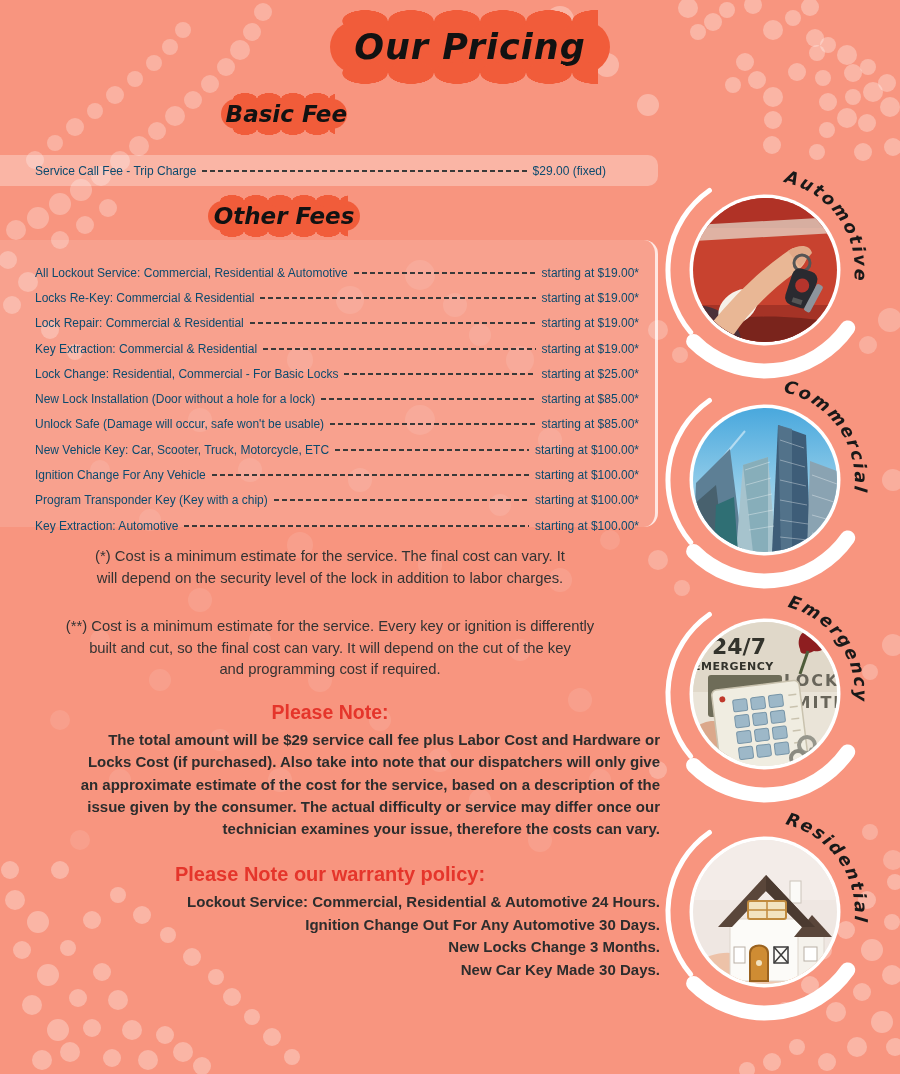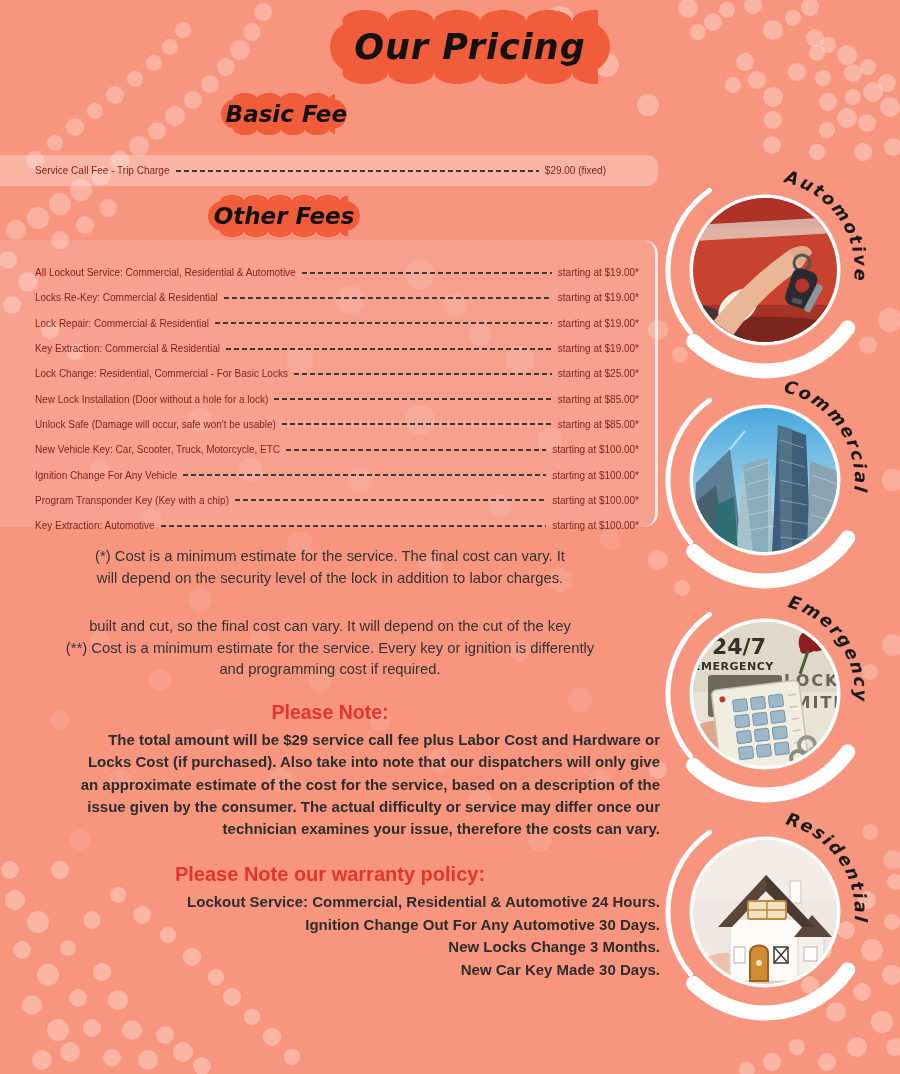--- a/index.html
+++ b/index.html
@@ -22,21 +22,21 @@
   .blob-basic{left:221px;top:99px;width:126px;justify-content:flex-end;}
   .blob-other{left:208px;top:201px;width:152px;}
 
   
   .fee-bar{position:absolute;left:0;top:155px;width:658px;height:31px;background:rgba(255,255,255,0.30);
            border-radius:0 10px 10px 0;display:flex;align-items:center;box-sizing:border-box;padding:0 52px 0 35px;}
   .fee-panel{position:absolute;left:0;top:240px;width:658px;height:287px;background:rgba(255,255,255,0.12);
              border-radius:0 14px 14px 0;border-right:3px solid rgba(255,255,255,0.75);
              box-sizing:border-box;padding:20px 16px 0 35px;}
   .fee-row{display:flex;align-items:center;height:25.3px;}
-  .fee-label,.fee-price{font-size:10px;color:#7f1d1d;white-space:nowrap;}
+  .fee-label,.fee-price{font-size:12px;color:#0c4a6e;white-space:nowrap;}
   .leader{flex:1;height:2px;margin:0 6px;min-width:12px;
           background:repeating-linear-gradient(90deg,#3a3a3a 0 5px,rgba(0,0,0,0) 5px 8px);}
 
   
   .note-block{position:absolute;left:0;width:660px;text-align:center;font-size:14.8px;line-height:21.6px;color:#333;}
   .red-heading{position:absolute;left:0;width:660px;text-align:center;color:#E5352B;
                font-weight:bold;font-size:19.5px;}
   .para{position:absolute;left:0;width:660px;text-align:right;font-weight:bold;color:#2d2d2d;
         font-size:15px;line-height:22.3px;}
 
@@ -310,22 +310,22 @@
     <span class="leader"></span>
     <span class="fee-price">starting at $100.00*</span>
   </div>
 </div>
 
   <div class="note-block" id="note-star" style="top:546px;">
       <div>(*) Cost is a minimum estimate for the service. The final cost can vary. It</div>
       <div>will depend on the security level of the lock in addition to labor charges.</div>
     </div>
   <div class="note-block" id="note-double-star" style="top:616px;">
+      <div>(**) Cost is a minimum estimate for the service. Every key or ignition is differently</div>
       <div>built and cut, so the final cost can vary. It will depend on the cut of the key</div>
-      <div>(**) Cost is a minimum estimate for the service. Every key or ignition is differently</div>
       <div>and programming cost if required.</div>
     </div>
 
   <div class="red-heading" style="top:701px;">Please Note:</div>
   <div class="para" id="please-note-body" style="top:729px;">
       <div>The total amount will be $29 service call fee plus Labor Cost and Hardware or</div>
       <div>Locks Cost (if purchased). Also take into note that our dispatchers will only give</div>
       <div>an approximate estimate of the cost for the service, based on a description of the</div>
       <div>issue given by the consumer. The actual difficulty or service may differ once our</div>
       <div>technician examines your issue, therefore the costs can vary.</div>

